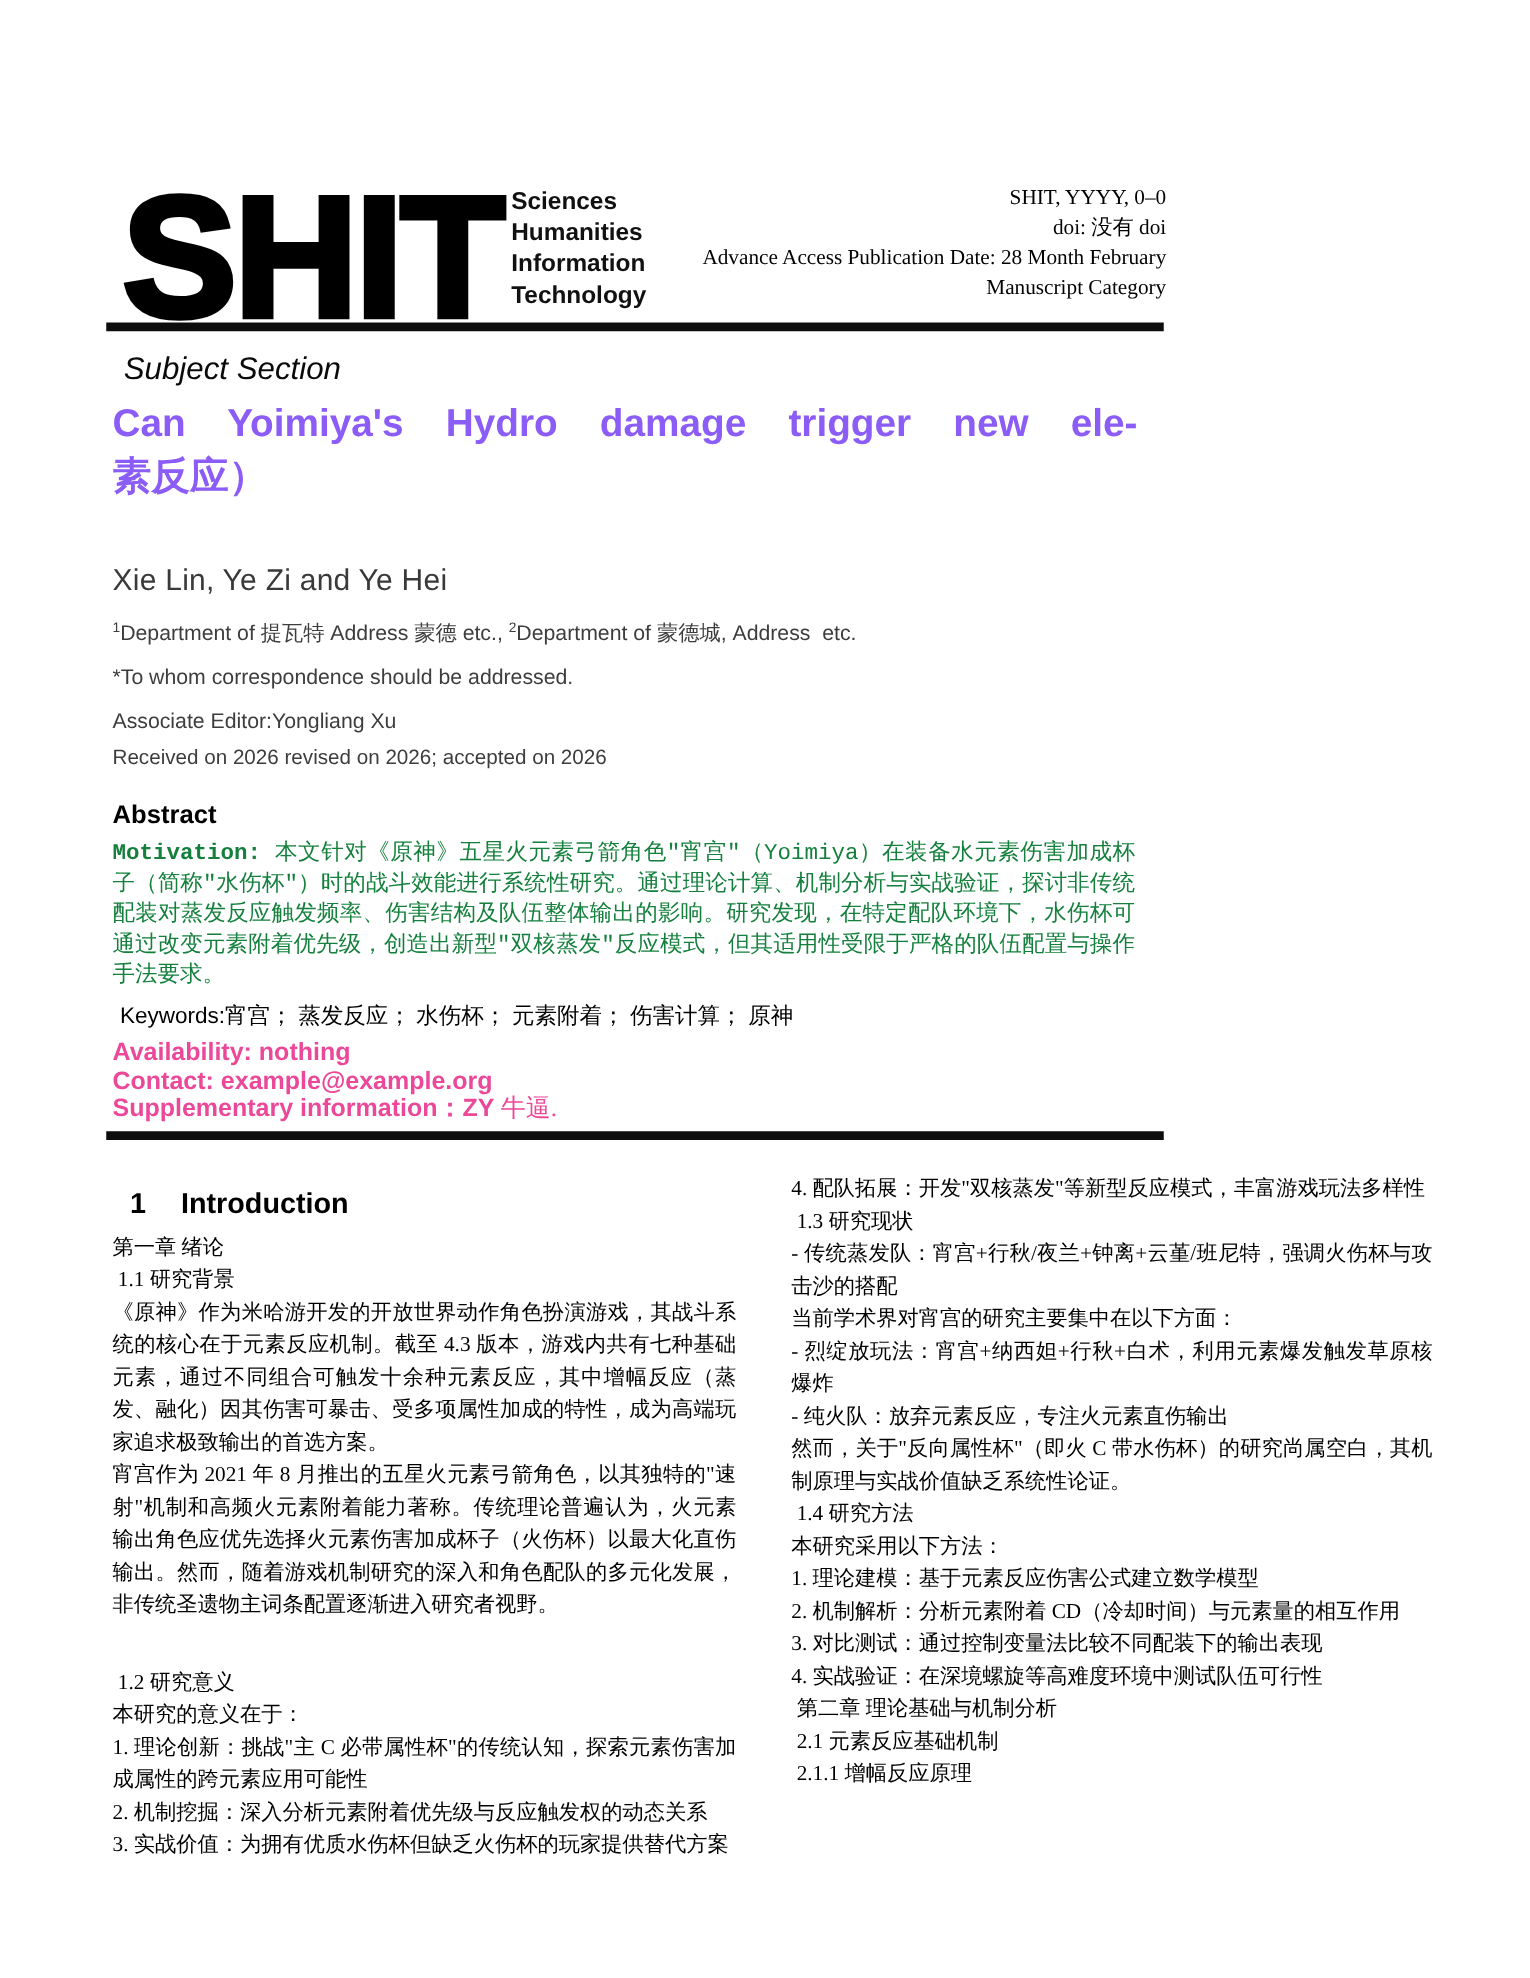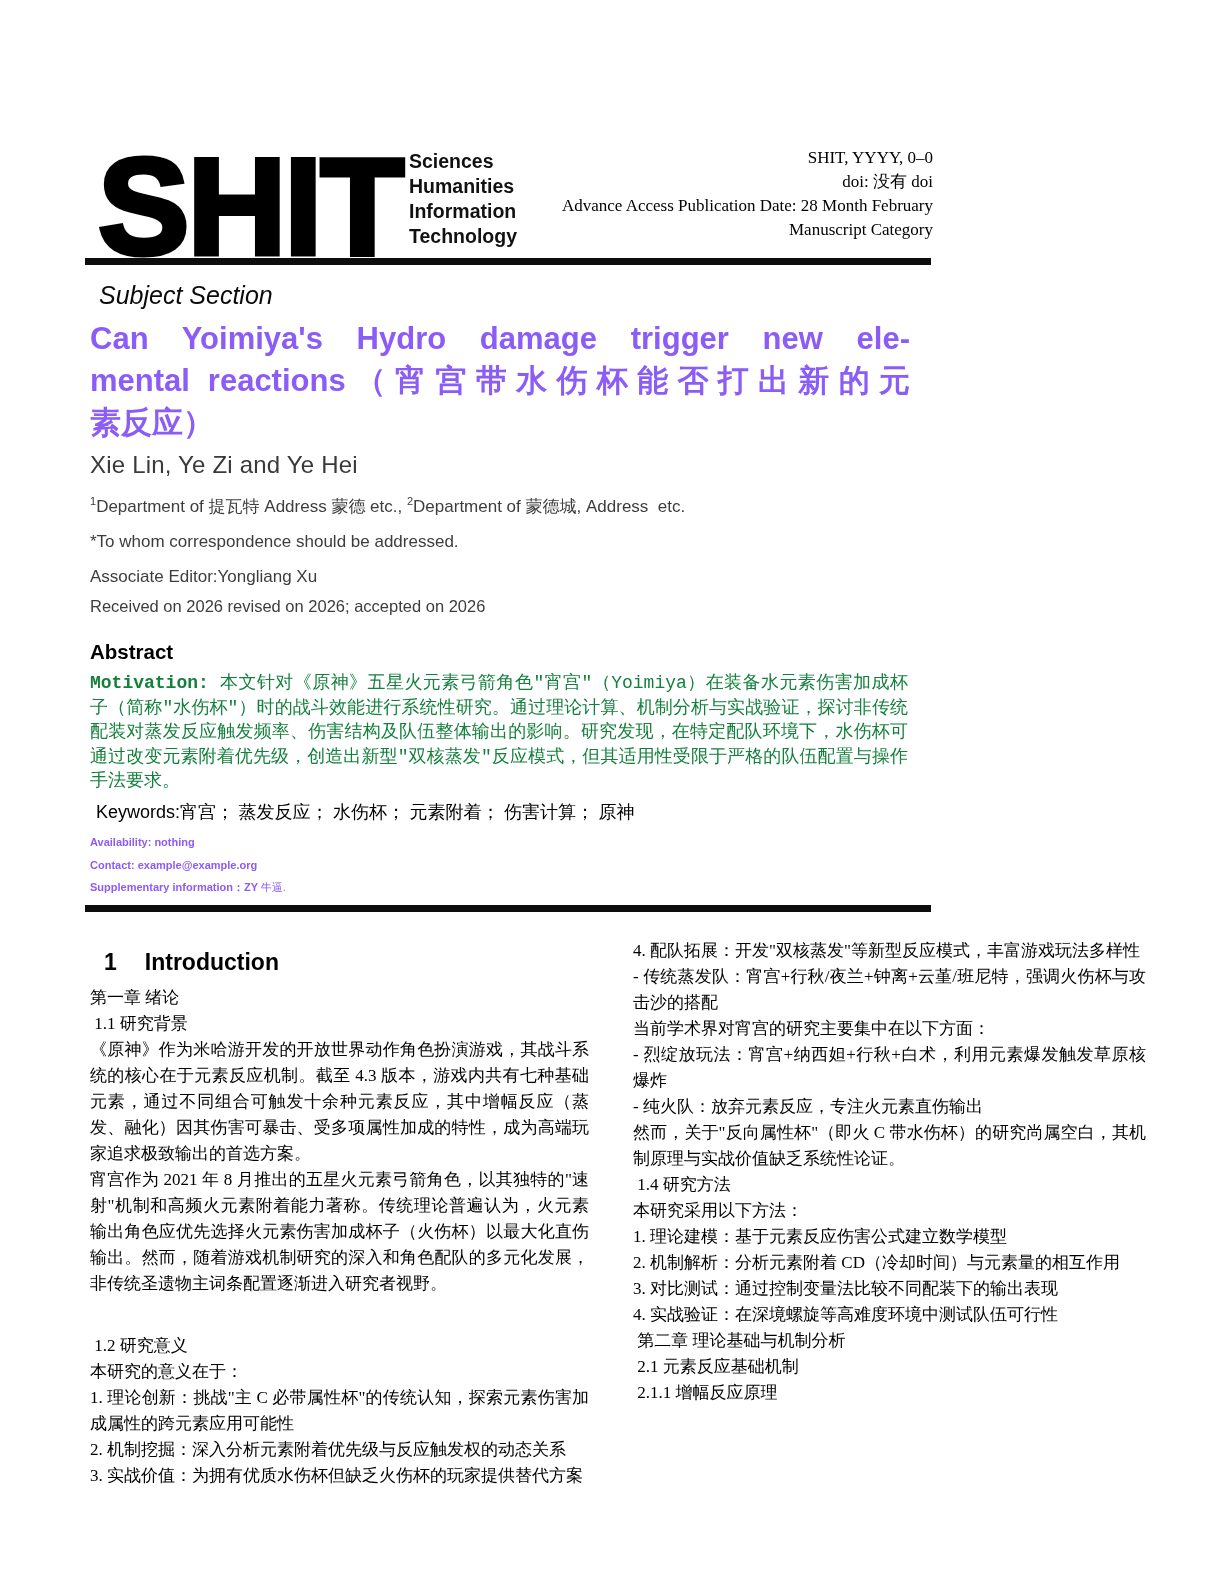--- a/index.html
+++ b/index.html
@@ -67,21 +67,21 @@
   }
   .abs-para {
     margin: 0; font-family: Liberation Mono, monospace;
     font-size: 18px; line-height: 24.6px; text-align: justify; color: #15803d;
   }
   .abs-para b { font-weight: 700; }
   .abs-kw { margin: 6px; font-size: 18px; line-height: 25px; color: #000; }
   .abs-kw .kw-label { font-family: "Liberation Sans", "DejaVu Sans", sans-serif; }
   .abs-kw .kw-value { font-family: "Liberation Serif", "DejaVu Serif", serif; }
   .abs-meta {
-    margin: 0; font-size: 11px; line-height: 22.6px; font-weight: 700; color: #8b5cf6;
+    margin: 0; font-size: 20px; line-height: 22.6px; font-weight: 700; color: #ec4899;
     font-family: "Liberation Sans", "DejaVu Sans", sans-serif;
   }
   .abs-meta .reg { font-weight: 700; }
   .abs-meta .cjk-reg { font-weight: 400; font-family: "Liberation Serif", "DejaVu Serif", serif; }
 
   
   .columns { position: absolute; left: 90px; top: 938px; width: 1056px; display: flex; }
   .col-left  { width: 506px; margin-right: 44px; }
   .col-right { width: 520px; }
   .block {
@@ -127,21 +127,20 @@
 
       <div>Manuscript Category</div>
     </div>
 
   <div class="rule rule-top"></div>
 
   <div class="subject-section">Subject Section</div>
 
   <div class="title-block">
     <div class="title-line">Can Yoimiya's Hydro damage trigger new ele-</div>
-    <div class="title-line">mental reactions（宵宫带水伤杯能否打出新的元</div>
     <div class="title-line last">素反应）</div>
   </div>
 
   <div class="authors">Xie Lin, Ye Zi and Ye Hei</div>
 
   <div class="affiliations"><sup>1</sup><span>Department of 提瓦特 Address 蒙德 etc., </span><sup>2</sup><span>Department of 蒙德城, Address  etc.</span></div>
 
   <div class="correspondence">*To whom correspondence should be addressed.</div>
   <div class="assoc-editor">Associate Editor:Yongliang Xu</div>
   <div class="received">Received on 2026 revised on 2026; accepted on 2026</div>
@@ -179,20 +178,21 @@
         <div class="block b-para"><span class="bnum"></span><span class="blabel"></span><span class="btext">1. 理论创新：挑战"主 C 必带属性杯"的传统认知，探索元素伤害加成属性的跨元素应用可能性</span></div>
 
         <div class="block b-para"><span class="bnum"></span><span class="blabel"></span><span class="btext">2. 机制挖掘：深入分析元素附着优先级与反应触发权的动态关系</span></div>
 
         <div class="block b-para"><span class="bnum"></span><span class="blabel"></span><span class="btext">3. 实战价值：为拥有优质水伤杯但缺乏火伤杯的玩家提供替代方案</span></div>
       </div>
     <div class="col-right">
 
         <div class="block b-para"><span class="bnum"></span><span class="blabel"></span><span class="btext">4. 配队拓展：开发"双核蒸发"等新型反应模式，丰富游戏玩法多样性</span></div>
 
+        <div class="block b-line"><span class="bnum"></span><span class="blabel"></span><span class="btext"> 1.3 研究现状</span></div>
 
         <div class="block b-para"><span class="bnum"></span><span class="blabel"></span><span class="btext">- 传统蒸发队：宵宫+行秋/夜兰+钟离+云堇/班尼特，强调火伤杯与攻击沙的搭配</span></div>
 
         <div class="block b-line"><span class="bnum"></span><span class="blabel"></span><span class="btext">当前学术界对宵宫的研究主要集中在以下方面：</span></div>
 
         <div class="block b-para"><span class="bnum"></span><span class="blabel"></span><span class="btext">- 烈绽放玩法：宵宫+纳西妲+行秋+白术，利用元素爆发触发草原核爆炸</span></div>
 
         <div class="block b-para"><span class="bnum"></span><span class="blabel"></span><span class="btext">- 纯火队：放弃元素反应，专注火元素直伤输出</span></div>
 
         <div class="block b-para"><span class="bnum"></span><span class="blabel"></span><span class="btext">然而，关于"反向属性杯"（即火 C 带水伤杯）的研究尚属空白，其机制原理与实战价值缺乏系统性论证。</span></div>

